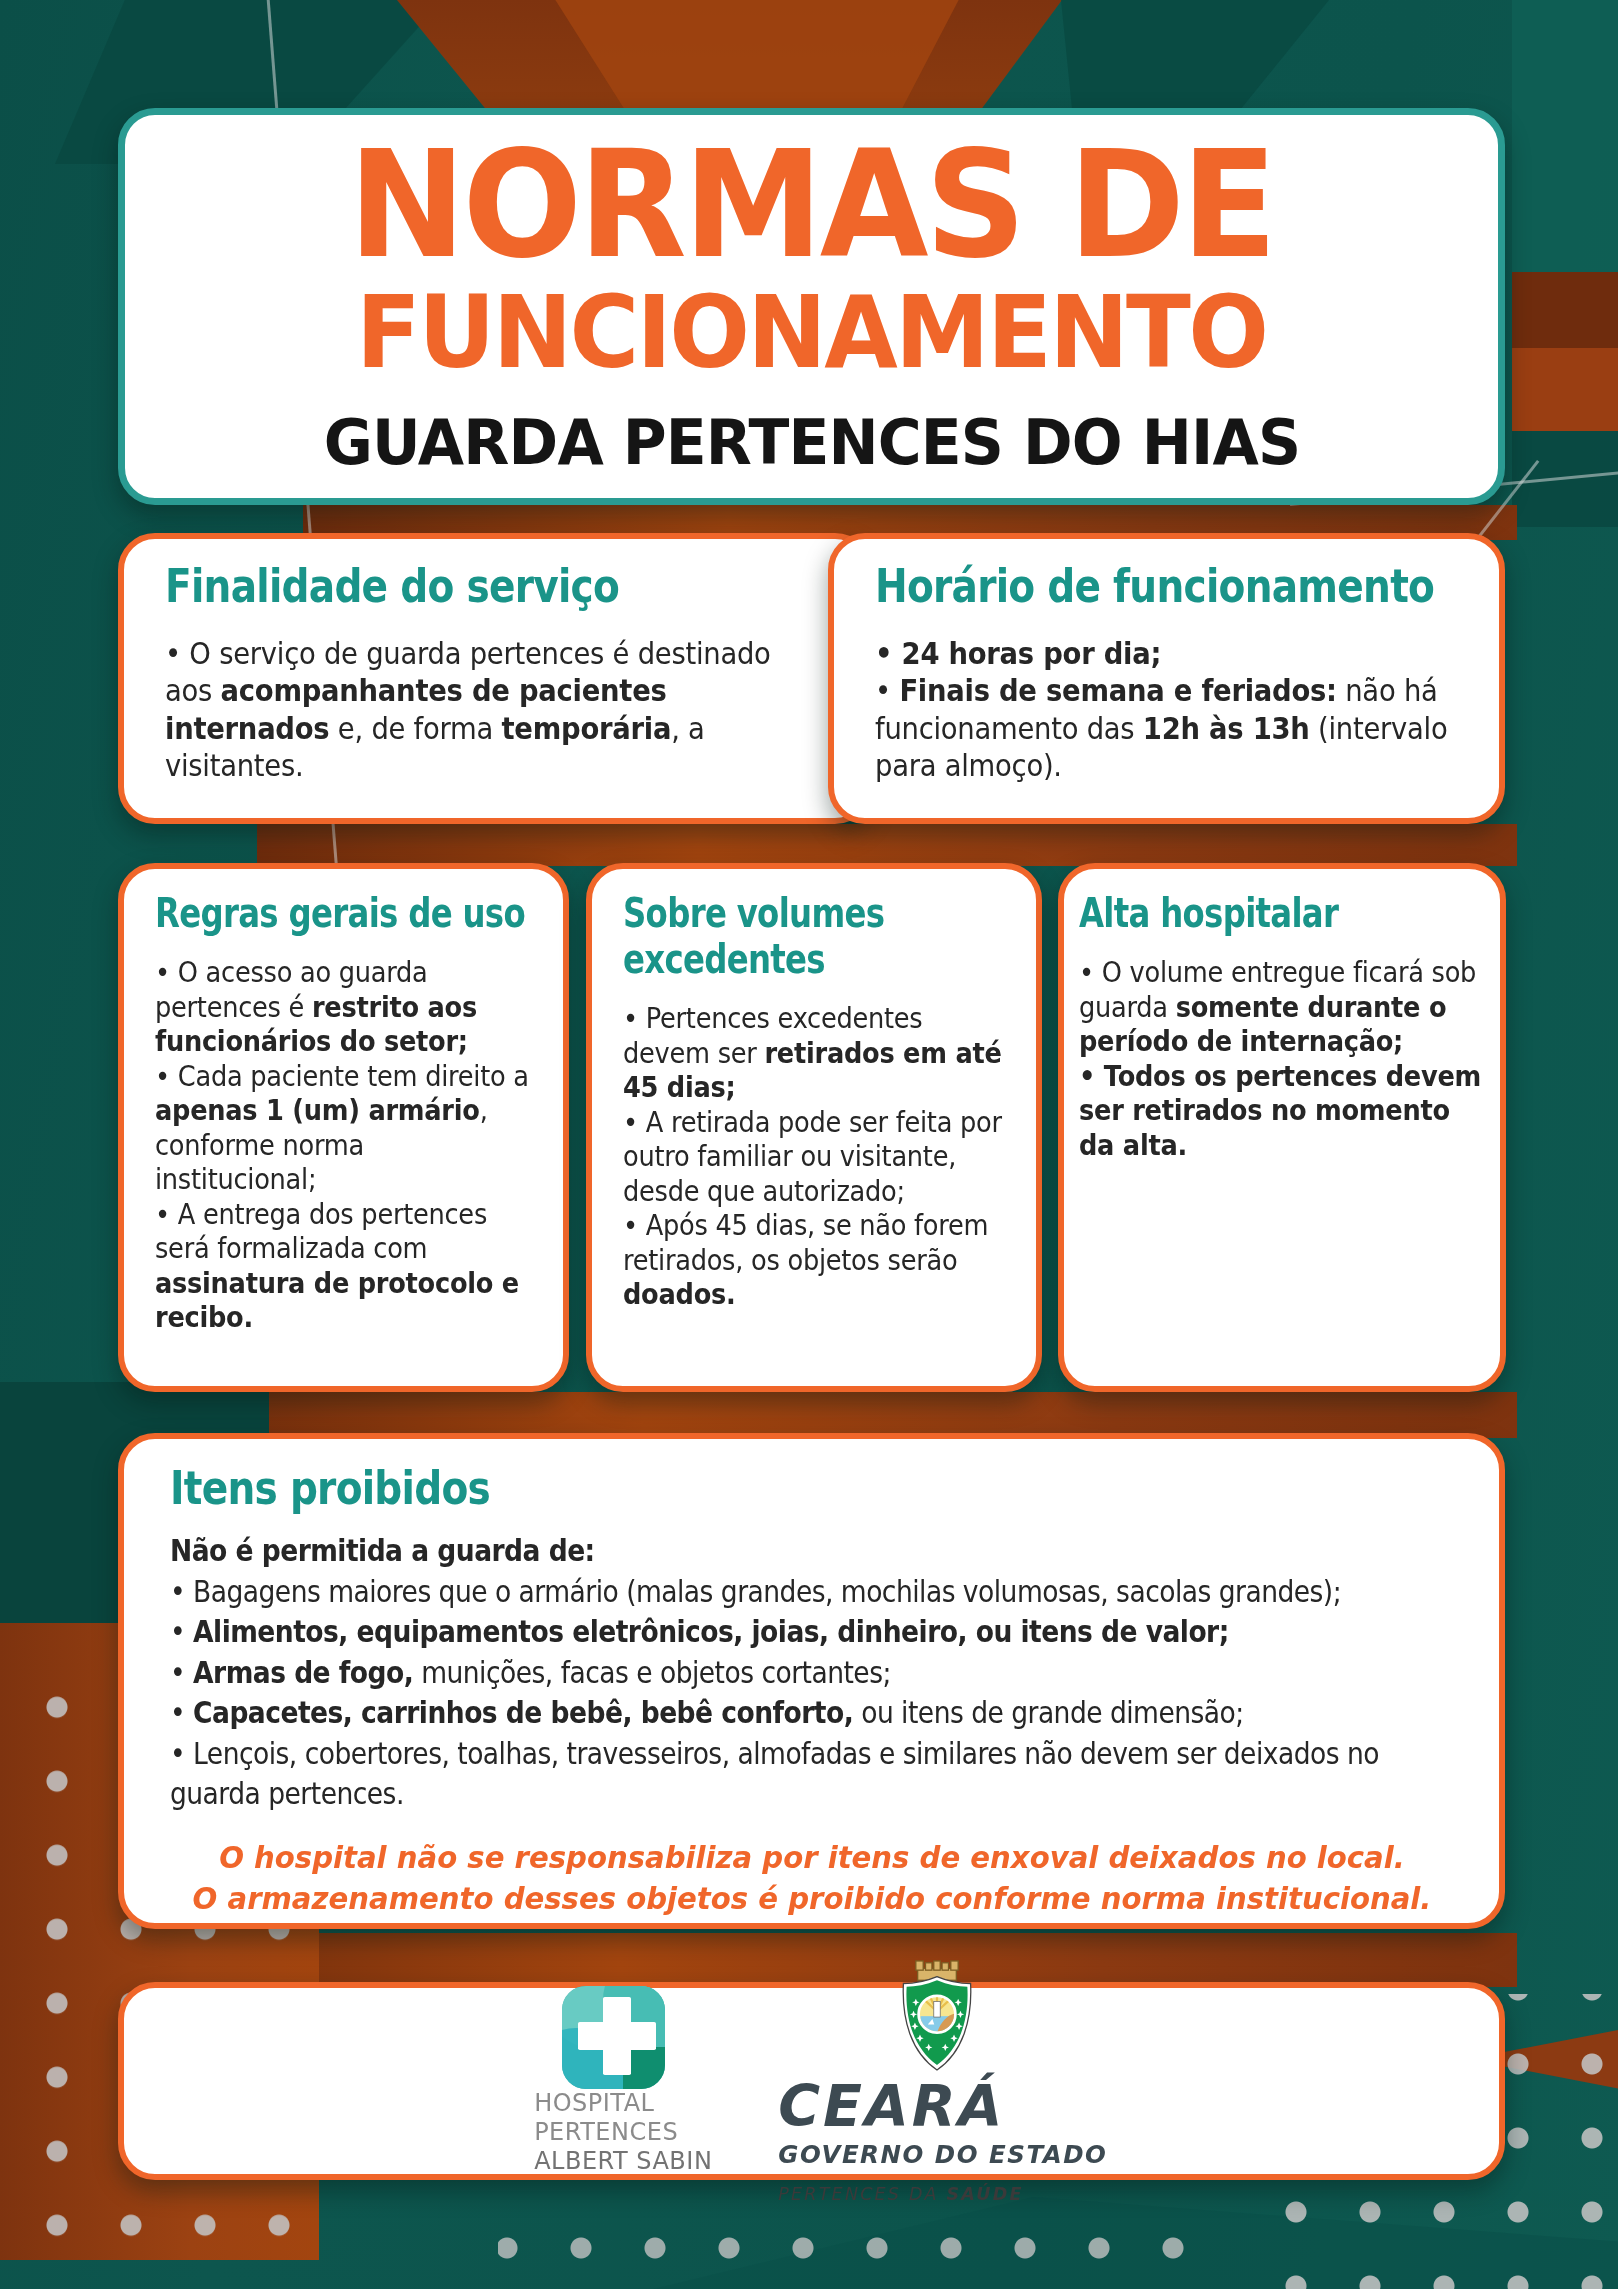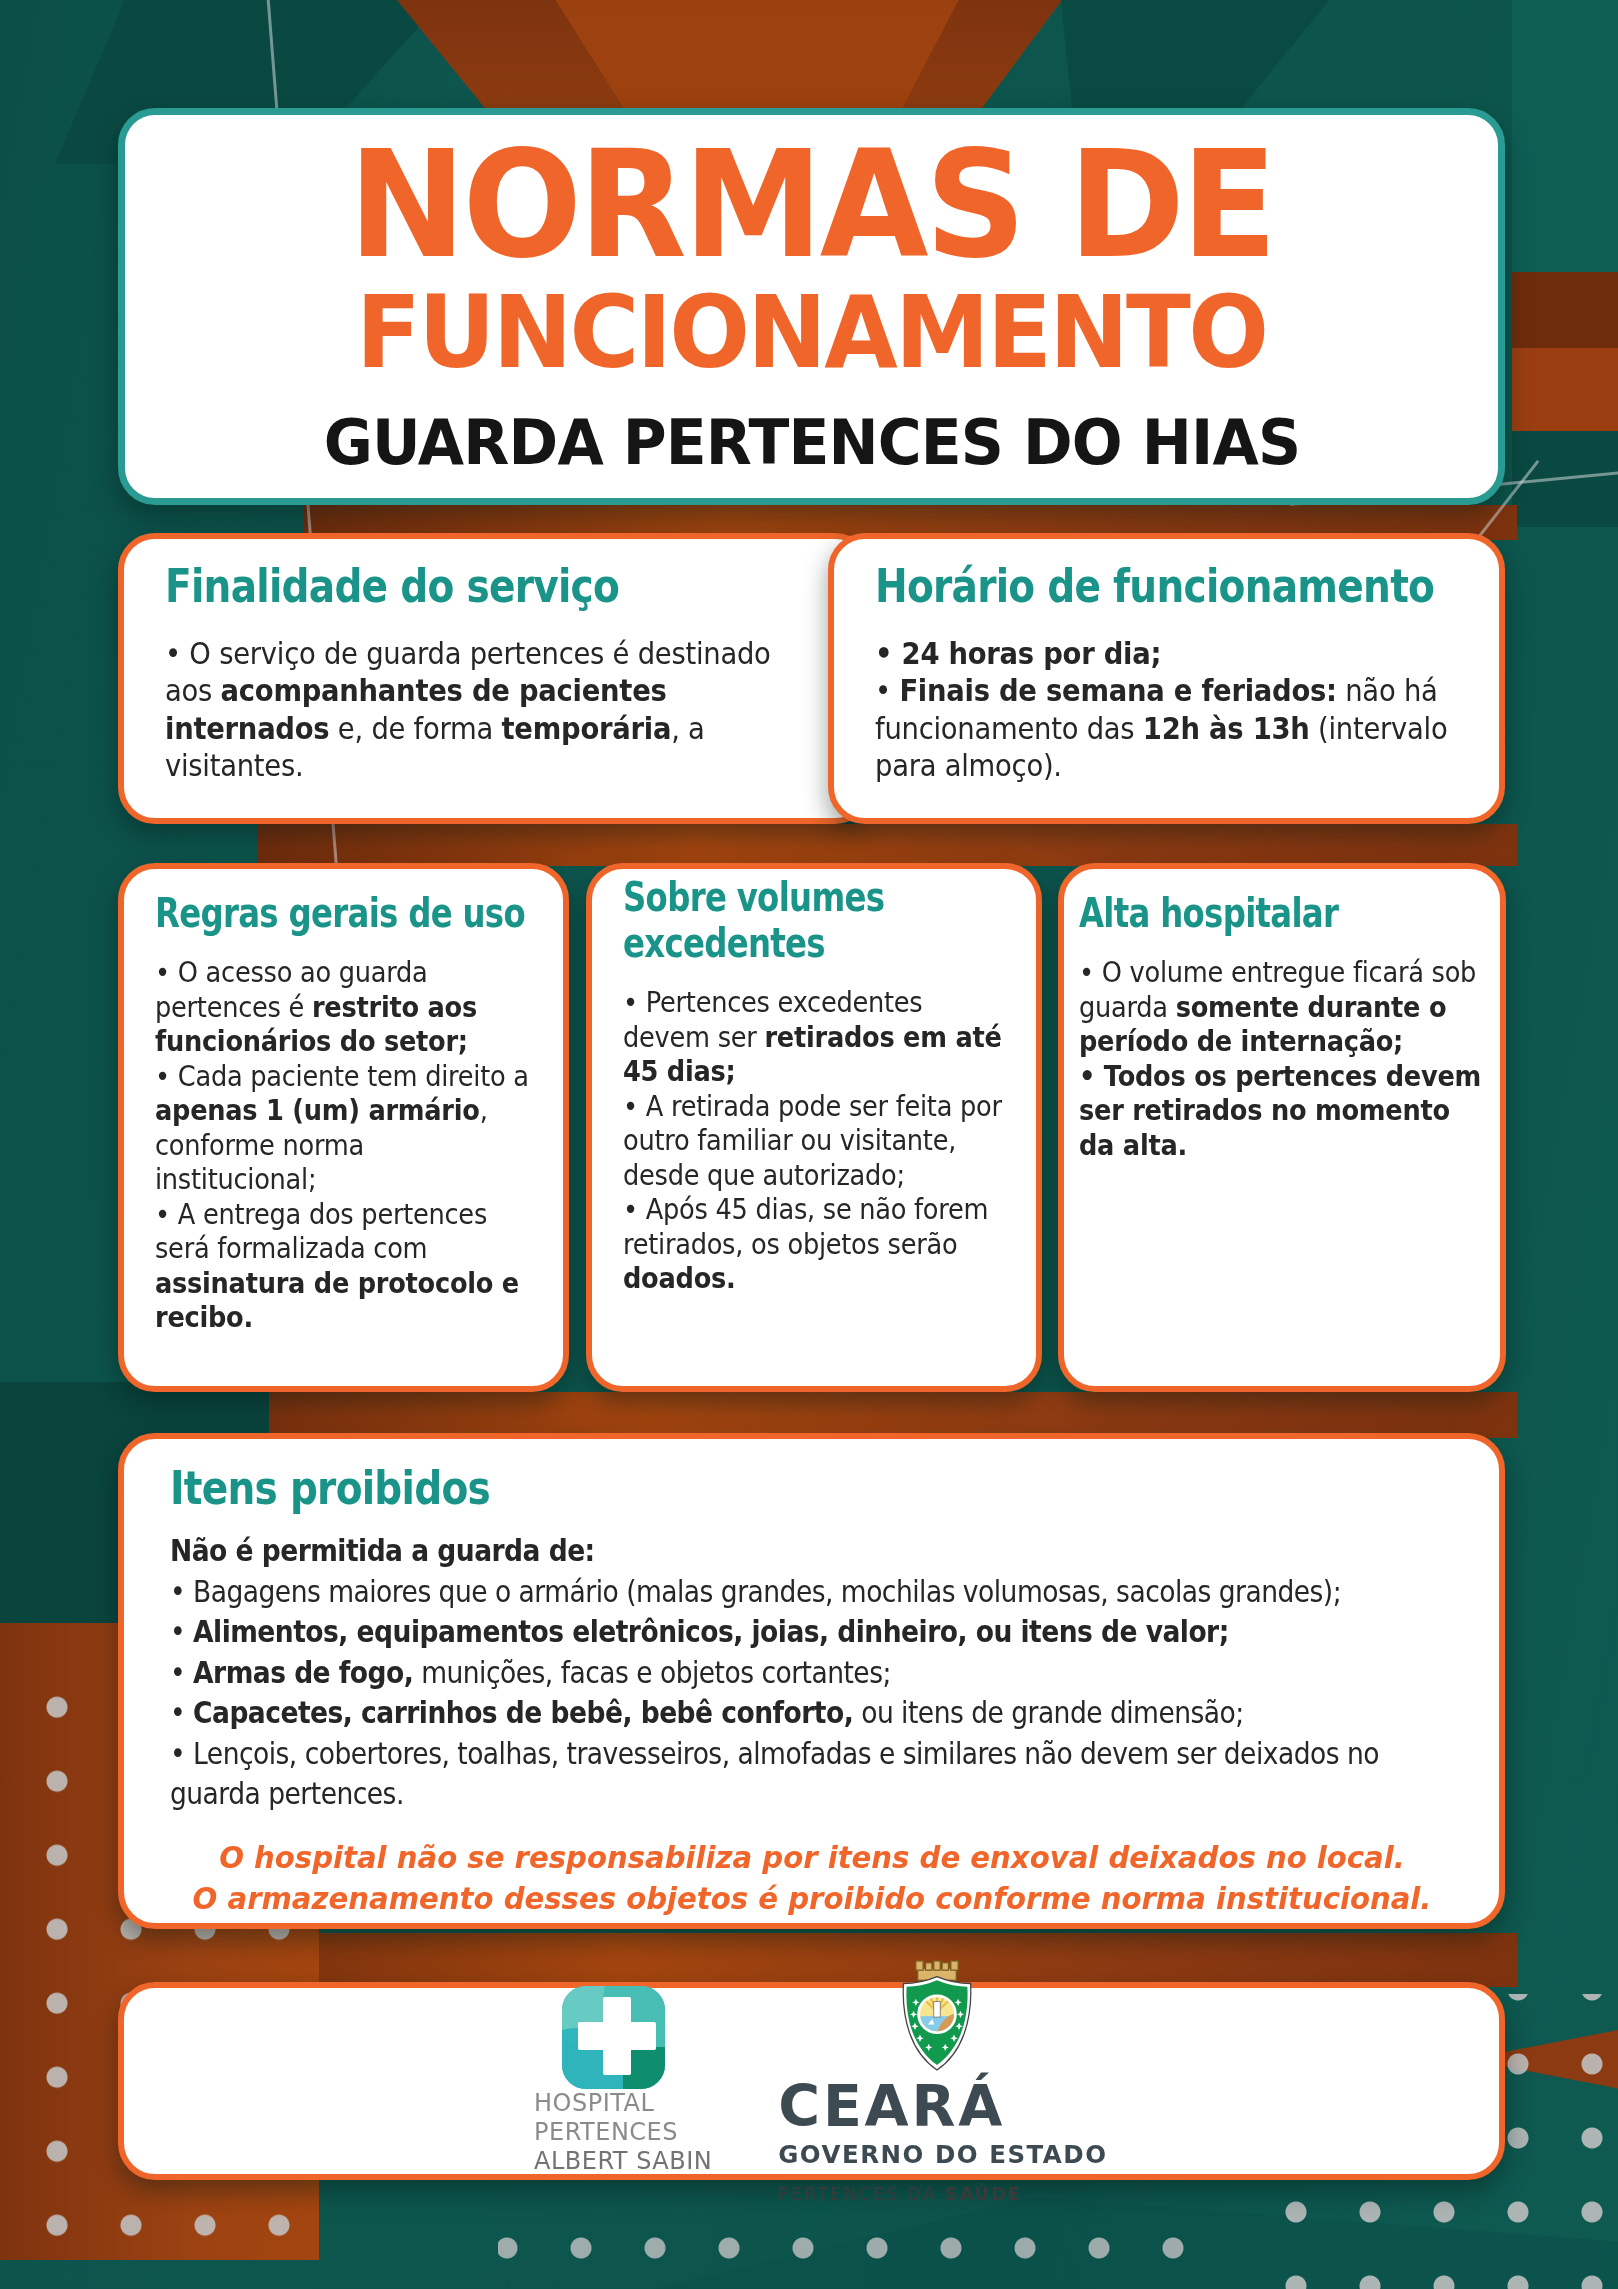--- a/index.html
+++ b/index.html
@@ -48,21 +48,21 @@
         text-align:center;padding-top:16px;}
   .title-1{display:inline-block;color:#F0662A;font-weight:900;font-size:148px;line-height:1;
         letter-spacing:-3.7px;transform:scaleX(.95);white-space:nowrap;}
   .title-2{display:inline-block;color:#F0662A;font-weight:900;font-size:100px;line-height:1;
         letter-spacing:-2.8px;transform:scaleX(.95);margin-top:3.7px;white-space:nowrap;}
   .subtitle{display:inline-block;color:#151515;font-weight:900;font-size:63px;line-height:1;
         letter-spacing:-0.9px;transform:scaleX(.95);margin-top:28px;white-space:nowrap;}
   .card-finalidade{left:118px;top:533px;width:754px;height:291px;padding:22px 41px;}
   .card-horario{left:828px;top:533px;width:677px;height:291px;padding:22px 41px;}
   .card-regras{left:118px;top:863px;width:451px;height:529px;padding:22px 31px;}
-  .card-volumes{left:586px;top:863px;width:456px;height:529px;padding:6px 31px;}
+  .card-volumes{left:586px;top:863px;width:456px;height:529px;padding:22px 31px;}
   .card-alta{left:1058px;top:863px;width:448px;height:529px;padding:22px 15px;}
   .card-itens{left:118px;top:1433px;width:1387px;height:496px;padding:24px 46px;}
   .card-footer{left:118px;top:1982px;width:1387px;height:198px;}
   .heading{color:#1A9489;font-weight:800;line-height:1.12;letter-spacing:-0.9px;
         transform-origin:left top;}
   .heading-lg{font-size:46px;width:118%;transform:scaleX(.85);margin:0 0 22px 0;}
   .heading-sm{font-size:41px;width:126%;transform:scaleX(.79);margin:0 0 18.5px 0;}
   .body-text{color:#262626;transform-origin:left top;width:113%;transform:scaleX(.885);}
   .body-lg{font-size:31px;line-height:1.21;letter-spacing:-0.3px;}
   .body-md{font-size:29px;line-height:1.19;letter-spacing:-0.3px;}
@@ -78,21 +78,21 @@
   .hospital-icon{position:relative;width:103px;height:103px;border-radius:24px;background:#2FA9A1;
         overflow:hidden;flex:0 0 auto;}
   .hi-blob1{position:absolute;left:-16.6px;top:-28px;width:111px;height:92px;border-radius:50%;background:#6FCEC6;opacity:.9;}
   .hi-blob2{position:absolute;left:41px;top:-37px;width:102px;height:102px;border-radius:50%;background:#47BDB4;}
   .hi-blob3{position:absolute;left:-37px;top:42px;width:102px;height:102px;border-radius:50%;background:#2FB4BE;opacity:.95;}
   .hi-sq{position:absolute;right:0;bottom:0;width:42px;height:42px;background:#0F8E6F;}
   .hi-cross-v{position:absolute;left:41px;top:11px;width:28px;height:78px;background:#fff;border-radius:1.8px;}
   .hi-cross-h{position:absolute;left:15.7px;top:36px;width:78px;height:28px;background:#fff;border-radius:1.8px;}
   .hospital-text{margin-left:18.5px;font-size:24px;line-height:1.22;letter-spacing:0.5px;color:#8B8B8B;font-weight:400;}
   .hospital-text .brand{color:#737373;font-weight:400;}
-  .ceara-text{margin-left:12px;color:#3D4A52;}
+  .ceara-text{margin-left:12px;color:#3D4A52;font-style:italic;}
   .ceara-name{font-weight:800;font-size:57px;line-height:1;letter-spacing:2.8px;}
   .ceara-gov{font-weight:800;font-size:24.5px;letter-spacing:1.5px;margin-top:5.5px;}
   .ceara-sec{font-size:17.5px;letter-spacing:2.2px;margin-top:14.8px;color:#3a3a3a;font-weight:400;}
   .ceara-sec .b{font-weight:700;}
 </style>
 </head>
 <body>
 
 <div class="poster">
 

